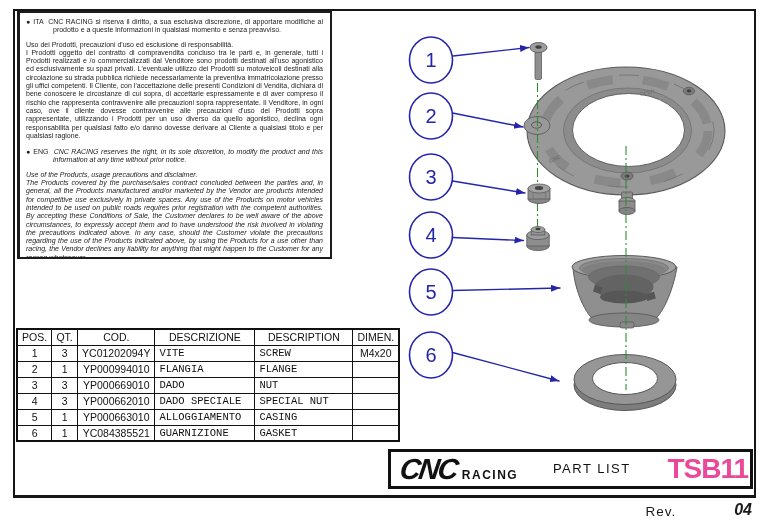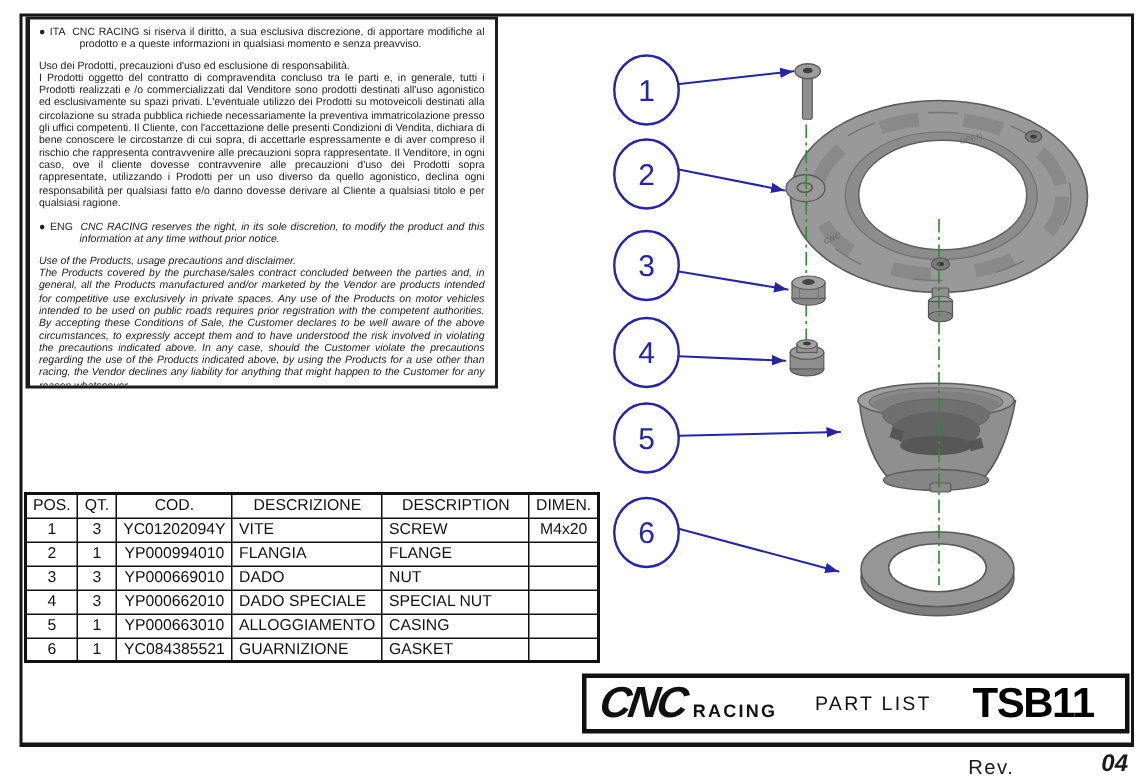--- a/index.html
+++ b/index.html
@@ -32,21 +32,21 @@
     position:absolute; left:16px; top:328px;
     border-collapse:collapse; table-layout:fixed;
     font-size:10.5px; color:#111; border:2px solid #111;
   }
   .parts-table th, .parts-table td {
     border:1px solid #111; height:16px; padding:0 4px;
     font-weight:normal; white-space:nowrap; overflow:hidden;
   }
   .parts-table th { text-align:center; }
   .c { text-align:center; }
-  .l { text-align:left; }
+  .l { text-align:left;font-family:Liberation Mono, monospace; }
 
   
   .title-block {
     position:absolute; left:388px; top:449px; width:365px; height:40px;
     border:3px solid #111; background:#fff;
     display:flex; align-items:center;
   }
   .logo { display:flex; align-items:baseline; margin-left:9px; flex:0 0 auto; }
   .logo-cnc {
     font-size:29px; font-weight:bold; font-style:italic; line-height:1;
@@ -55,21 +55,21 @@
   .logo-racing {
     font-size:12px; font-weight:bold; 
     letter-spacing:1.5px; margin-left:5px; color:#111;
   }
   .tb-titles {
     flex:1 1 auto; text-align:center; font-size:13px; letter-spacing:1.5px;
     line-height:1.12; white-space:nowrap; color:#111;
   }
   .tb-code {
     flex:0 0 auto; font-size:28px; font-weight:bold; letter-spacing:-1px;
-    margin:0 21px 0 2px; color:#000000;
+    margin:0 2px 0 2px; color:#ec4899;
   }
 
   .rev-line {
     position:absolute; top:501px; right:12px;
     display:flex; align-items:flex-end; gap:10px;
   }
   .rev-label { font-size:13.5px; letter-spacing:1px; }
   .rev-value { font-size:16px; font-weight:bold; font-style:italic;margin-left:48px; }
 
   .diagram-svg { position:absolute; left:0; top:0; }

